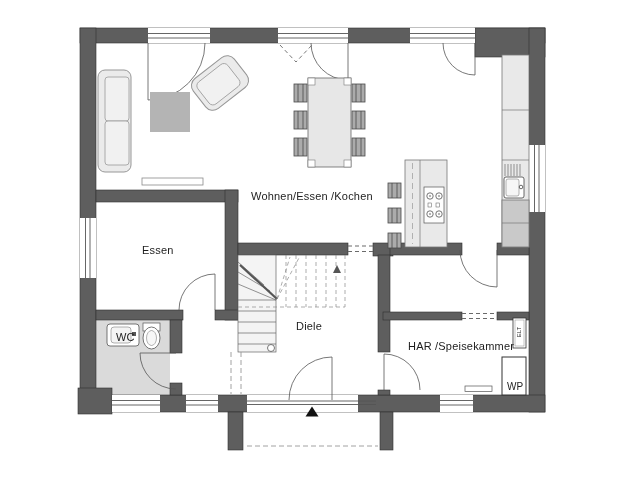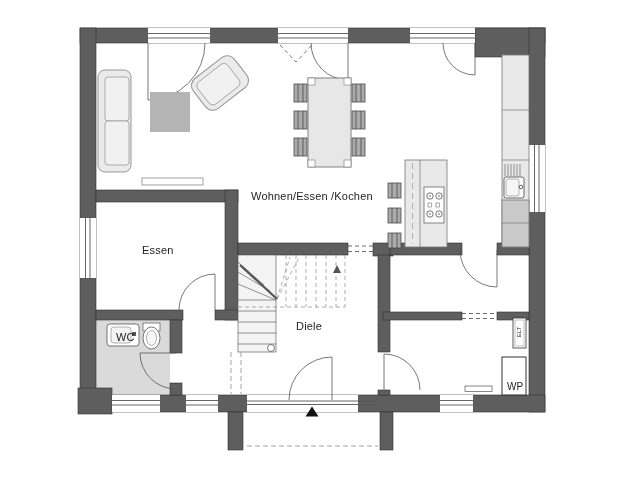--- a/index.html
+++ b/index.html
@@ -259,15 +259,16 @@
     <rect x="515" y="320" width="9" height="26" fill="none" stroke="#888" stroke-width=".5"></rect>
   </g>
 
   <polygon points="312,406.5 318.5,416.5 305.5,416.5" fill="#111"></polygon>
 </svg>
 
   <div class="lbl" style="left:251px;top:190px;">Wohnen/Essen /Kochen</div>
   <div class="lbl" style="left:142px;top:244px;">Essen</div>
   <div class="lbl" style="left:116px;top:331px;">WC</div>
   <div class="lbl" style="left:296px;top:320px;">Diele</div>
+  <div class="lbl" style="left:408px;top:340px;">HAR /Speisekammer</div>
   <div class="lbl lbl-small" style="left:507px;top:381px;">WP</div>
   <div class="lbl lbl-tiny" style="left:508px;top:329px;">ELT</div>
 </div>
 
 </body></html>

